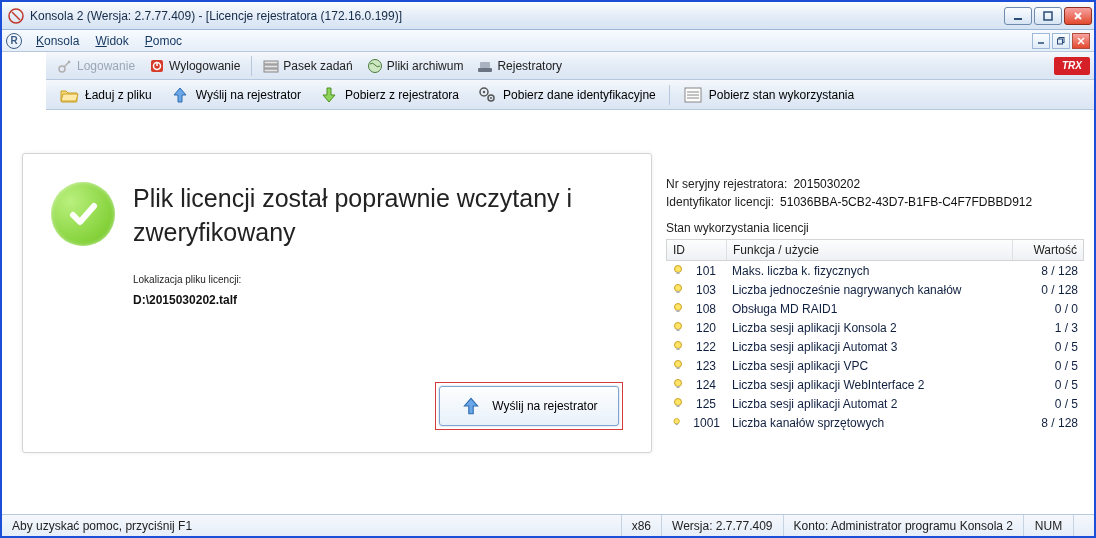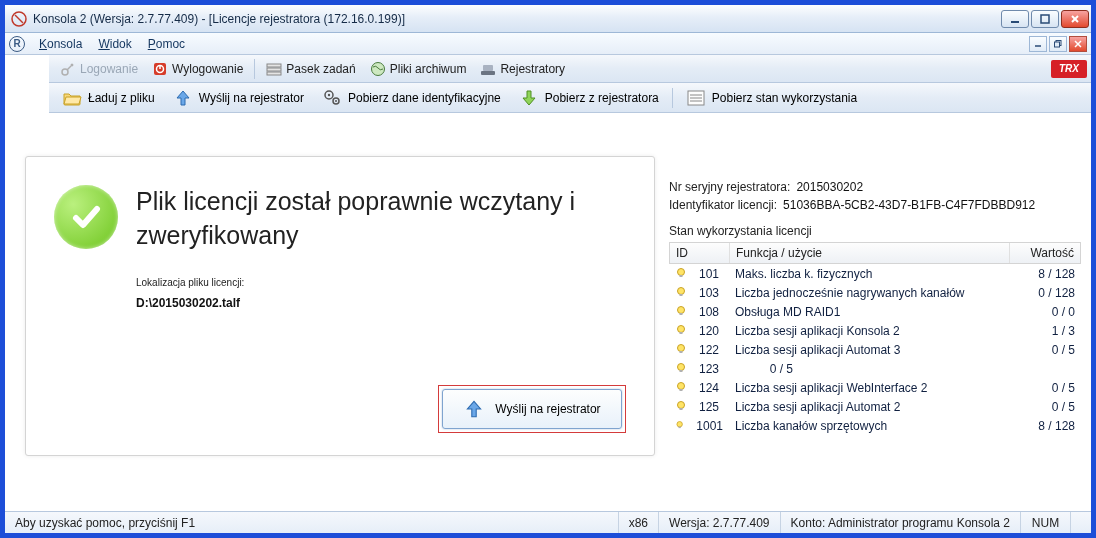--- a/index.html
+++ b/index.html
@@ -1,19 +1,19 @@
 <!DOCTYPE html>
 <html><head>
 <meta charset="utf-8">
 <style>
   * { margin:0; padding:0; box-sizing:border-box; font-family:"Segoe UI",Tahoma,Arial,sans-serif; font-size:12px; }
   body { background:#fff; width:1096px; height:538px; overflow:hidden; }
 
   
-  .window { width:1096px; height:538px; border:5px solid #1d4ed8; display:flex; flex-direction:column; background:#fff; }
+  .window { width:1096px; height:538px; border:2px solid #1d4ed8; display:flex; flex-direction:column; background:#fff; }
   .titlebar { height:28px; background:linear-gradient(#fdfefe,#e6eef8 45%,#d6e3f3); display:flex; align-items:center; padding:0 2px 0 6px; border-bottom:1px solid #9db7d6; }
   .titlebar .icon-app { width:16px; height:16px; margin-right:6px; }
   .titlebar .title { color:#152b47; font-size:12px; flex:1; }
   .win-buttons { display:flex; gap:2px; }
   .win-btn { width:28px; height:18px; border:1px solid #6f8aac; border-radius:3px; background:linear-gradient(#fafdff,#d7e4f3); display:flex; align-items:center; justify-content:center; cursor:default; }
   .win-btn.close { background:linear-gradient(#f7a3a0,#e2492e); border-color:#8e2e1e; }
   .win-btn svg { display:block; }
 
   
   .menubar { height:22px; background:linear-gradient(#f7fbff,#e6eef8); border-bottom:1px solid #b7c8de; display:flex; align-items:center; padding:0 4px; color:#14365f; }
@@ -201,35 +201,35 @@
       <span class="ico">
         <svg width="20" height="20" viewBox="0 0 20 20">
             <path d="M10 3l6 7h-4v7H8v-7H4z" fill="#6aa7e8" stroke="#2d6bb0"></path>
           </svg>
       </span>
       <span>Wyślij na rejestrator</span>
     </div>
     <div class="tool-btn2">
       <span class="ico">
         <svg width="20" height="20" viewBox="0 0 20 20">
+            <path d="M10 17l-6-7h4V3h4v7h4z" fill="#8fd45a" stroke="#4f9022"></path>
+          </svg>
+      </span>
+      <span>Pobierz z rejestratora</span>
+    </div>
+    <div class="tool-btn2">
+      <span class="ico">
+        <svg width="20" height="20" viewBox="0 0 20 20">
             <circle cx="7" cy="7" r="4" fill="none" stroke="#555" stroke-width="1.5"></circle>
             <circle cx="7" cy="7" r="1.2" fill="#555"></circle>
             <circle cx="14" cy="13" r="3" fill="none" stroke="#555" stroke-width="1.5"></circle>
             <circle cx="14" cy="13" r="1" fill="#555"></circle>
           </svg>
       </span>
       <span>Pobierz dane identyfikacyjne</span>
-    </div>
-    <div class="tool-btn2">
-      <span class="ico">
-        <svg width="20" height="20" viewBox="0 0 20 20">
-            <path d="M10 17l-6-7h4V3h4v7h4z" fill="#8fd45a" stroke="#4f9022"></path>
-          </svg>
-      </span>
-      <span>Pobierz z rejestratora</span>
     </div>
     <div class="tool-sep"></div>
     <div class="tool-btn2">
       <span class="ico">
         <svg width="20" height="20" viewBox="0 0 20 20">
             <rect x="2" y="3" width="16" height="14" fill="#fdfdfd" stroke="#888"></rect>
             <line x1="4" y1="7" x2="16" y2="7" stroke="#888"></line>
             <line x1="4" y1="10" x2="16" y2="10" stroke="#888"></line>
             <line x1="4" y1="13" x2="16" y2="13" stroke="#888"></line>
           </svg>
@@ -339,20 +339,21 @@
               <div class="td val">0 / 5</div>
             </div>
             <div class="tr">
               <div class="td id">
                 <svg class="bulb" viewBox="0 0 12 12">
                   <circle cx="6" cy="5" r="3.5" fill="#ffe466" stroke="#c9a227"></circle>
                   <rect x="4.5" y="8" width="3" height="2" fill="#b0b0b0"></rect>
                 </svg>
                 <span>123</span>
               </div>
+              <div class="td fn">Liczba sesji aplikacji VPC</div>
               <div class="td val">0 / 5</div>
             </div>
             <div class="tr">
               <div class="td id">
                 <svg class="bulb" viewBox="0 0 12 12">
                   <circle cx="6" cy="5" r="3.5" fill="#ffe466" stroke="#c9a227"></circle>
                   <rect x="4.5" y="8" width="3" height="2" fill="#b0b0b0"></rect>
                 </svg>
                 <span>124</span>
               </div>

